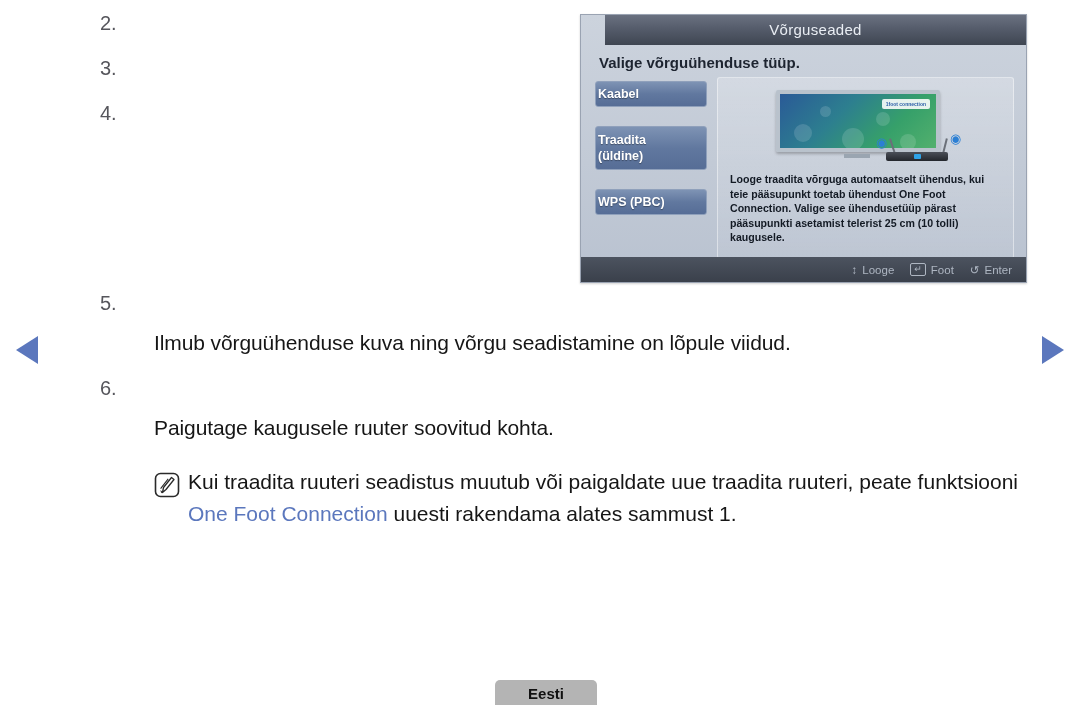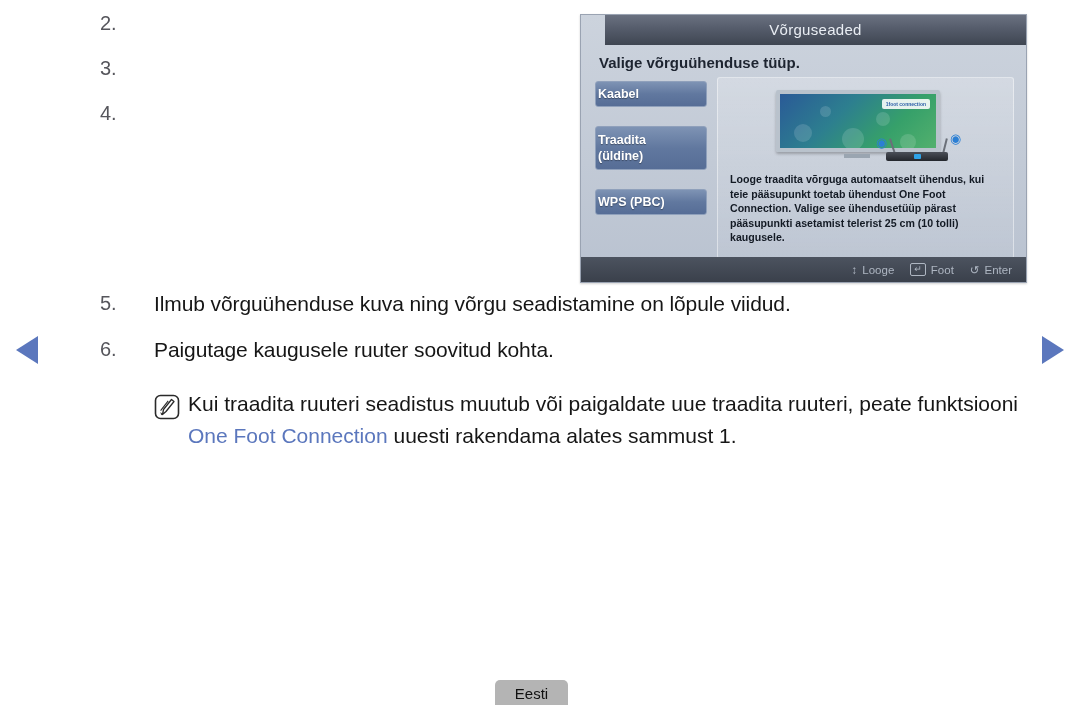--- a/index.html
+++ b/index.html
@@ -64,21 +64,21 @@
   }
   .hl { color: #5b77bd; }
 
   
   .steps-lower {
     position: absolute;
     left: 100px;
     top: 288px;
     width: 930px;
   }
-  .steps-lower .step-body { font-size: 21px; line-height: 32px; }
+  .steps-lower .step-body { font-size: 21px; line-height: 32px; margin-top: 39px; }
 
   
   .note {
     display: flex;
     align-items: flex-start;
     margin-top: 22px;
     margin-left: 54px;
   }
   .note-icon {
     flex: 0 0 34px;
@@ -246,27 +246,27 @@
     padding: 0 3px;
     font-size: 9px;
     line-height: 11px;
   }
 
   
   .lang-btn {
     position: absolute;
     left: 495px;
     top: 680px;
-    width: 73px;
+    width: 102px;
     height: 26px;
     background: #b4b4b4;
     border-radius: 5px 5px 0 0;
     color: #111111;
     font-size: 15px;
-    font-weight: normal;
+    font-weight: bold;
     display: flex;
     align-items: center;
     justify-content: center;
     cursor: pointer;
   }
 </style>
 </head>
 <body>
 
 <div class="page">

